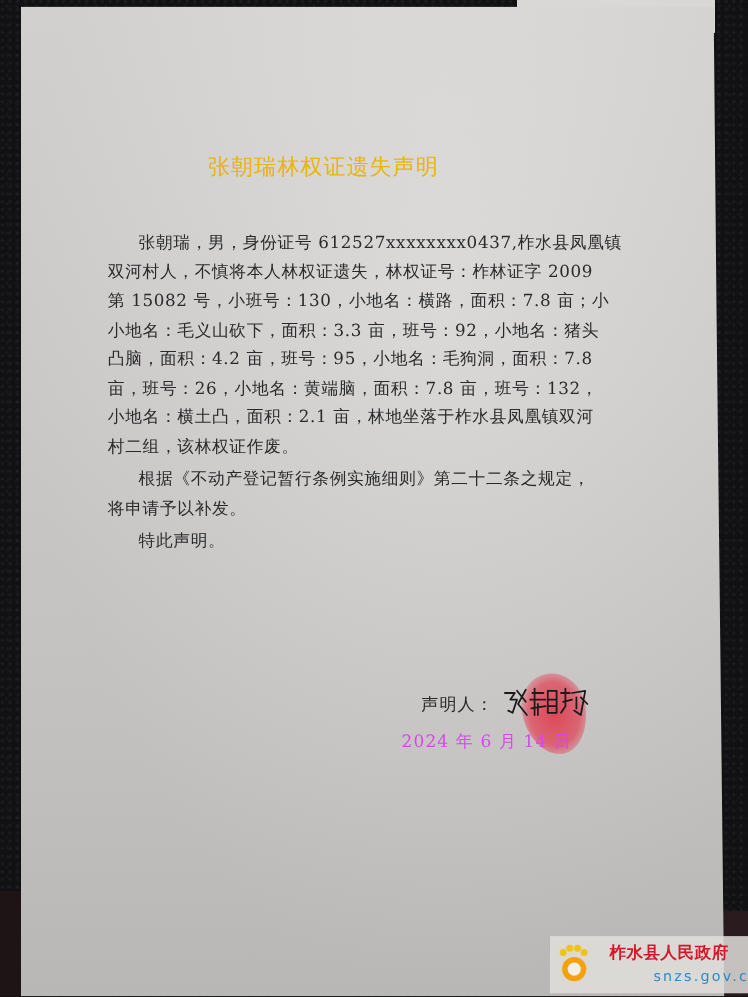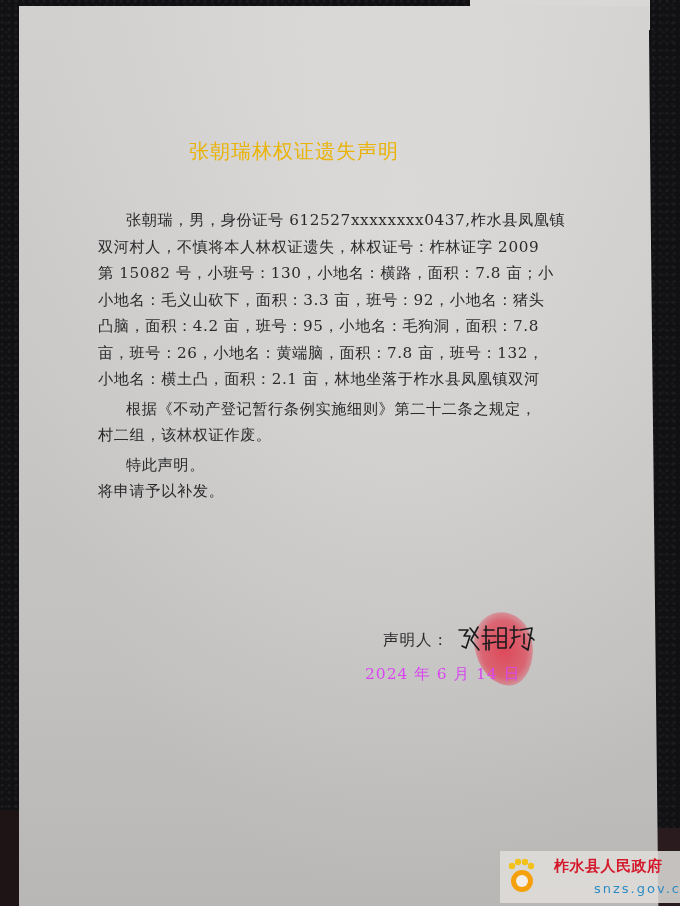--- a/index.html
+++ b/index.html
@@ -93,24 +93,24 @@
 <div class="title">张朝瑞林权证遗失声明</div>
 
 <div class="body-text">
   <span class="line indent" style="padding-left:0">张朝瑞，男，身份证号 612527xxxxxxxx0437,柞水县凤凰镇</span>
   <span class="line cont">双河村人，不慎将本人林权证遗失，林权证号：柞林证字 2009</span>
   <span class="line cont">第 15082 号，小班号：130，小地名：横路，面积：7.8 亩；小</span>
   <span class="line cont">小地名：毛义山砍下，面积：3.3 亩，班号：92，小地名：猪头</span>
   <span class="line cont">凸脑，面积：4.2 亩，班号：95，小地名：毛狗洞，面积：7.8</span>
   <span class="line cont">亩，班号：26，小地名：黄端脑，面积：7.8 亩，班号：132，</span>
   <span class="line cont">小地名：横土凸，面积：2.1 亩，林地坐落于柞水县凤凰镇双河</span>
+  <span class="line cont">村二组，该林权证作废。</span>
   <span class="line indent" style="margin-top:3px">根据《不动产登记暂行条例实施细则》第二十二条之规定，</span>
-  <span class="line cont">村二组，该林权证作废。</span>
+  <span class="line cont">将申请予以补发。</span>
   <span class="line indent" style="margin-top:3px">特此声明。</span>
-  <span class="line cont">将申请予以补发。</span>
 </div>
 
 <div class="signer">声明人：</div>
 
 <div class="fingerprint"></div>
 
 <svg class="signature" viewBox="0 0 80 32">
   <g fill="none" stroke="#1a1a1c" stroke-width="1.6" stroke-linecap="round" stroke-linejoin="round">
     <path d="M3 8 L12 8 L8 14 L14 14 L10 26 L6 24"></path>
     <path d="M14 6 L22 16 M22 5 L15 18 L23 28"></path>

